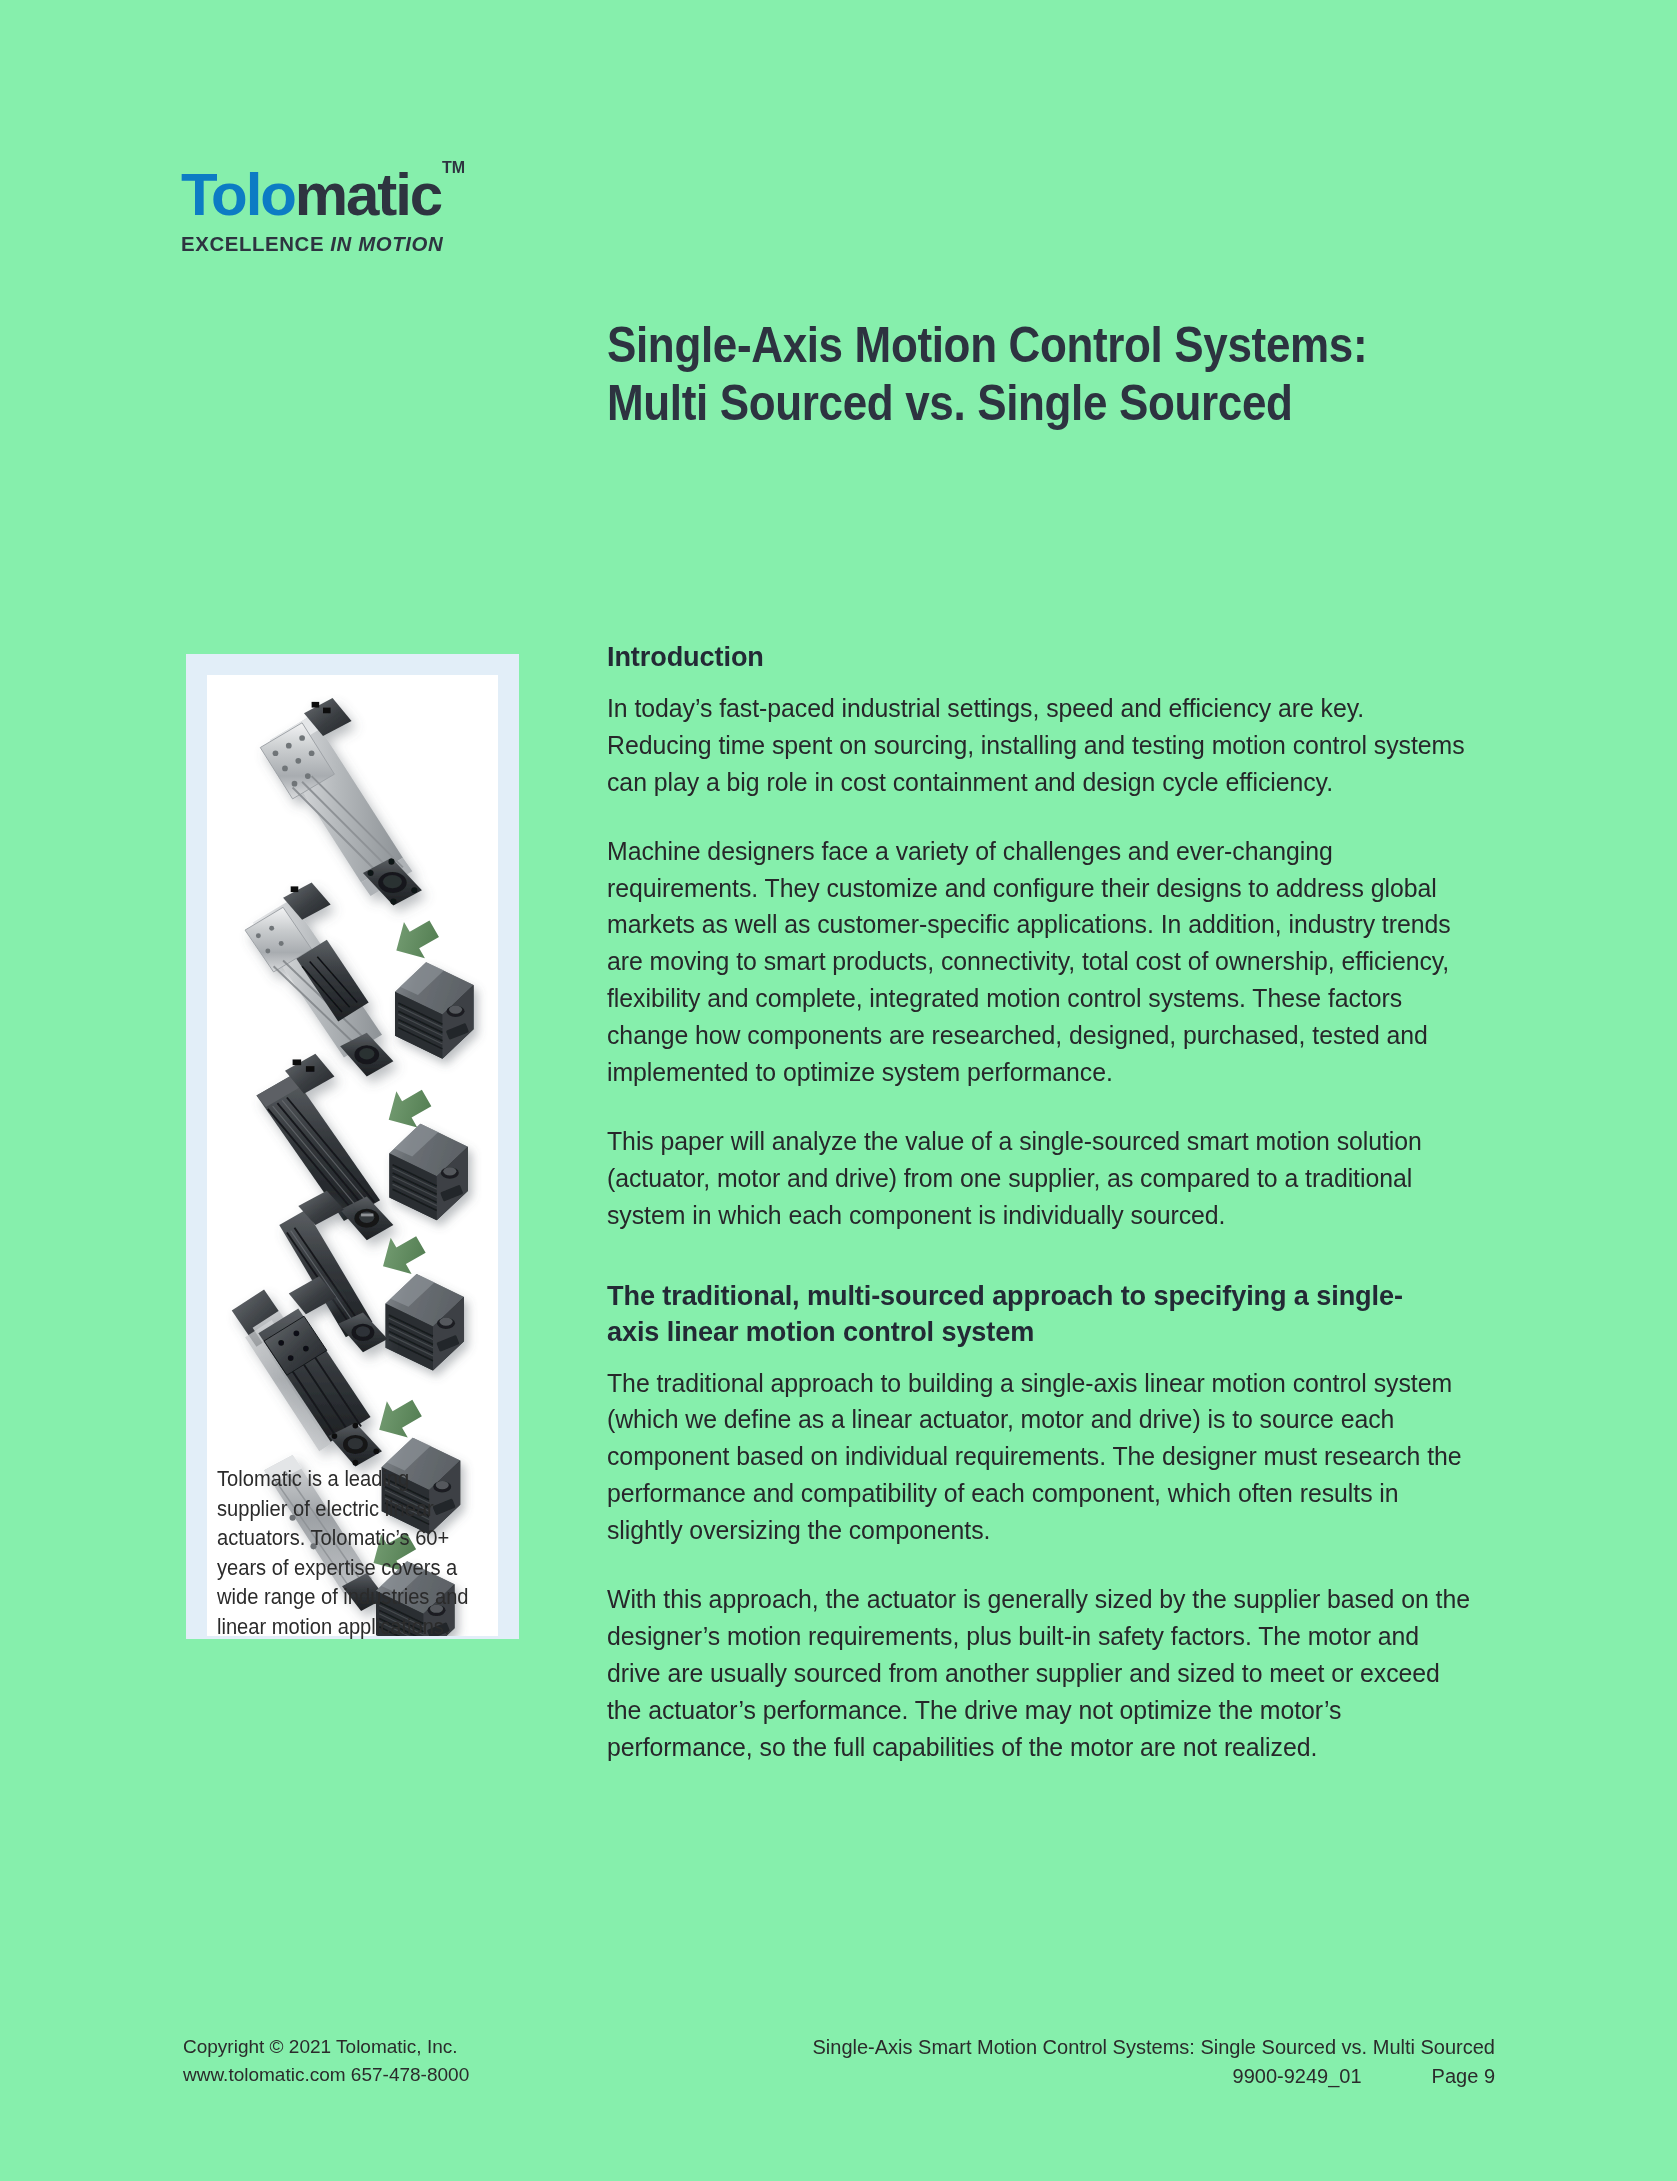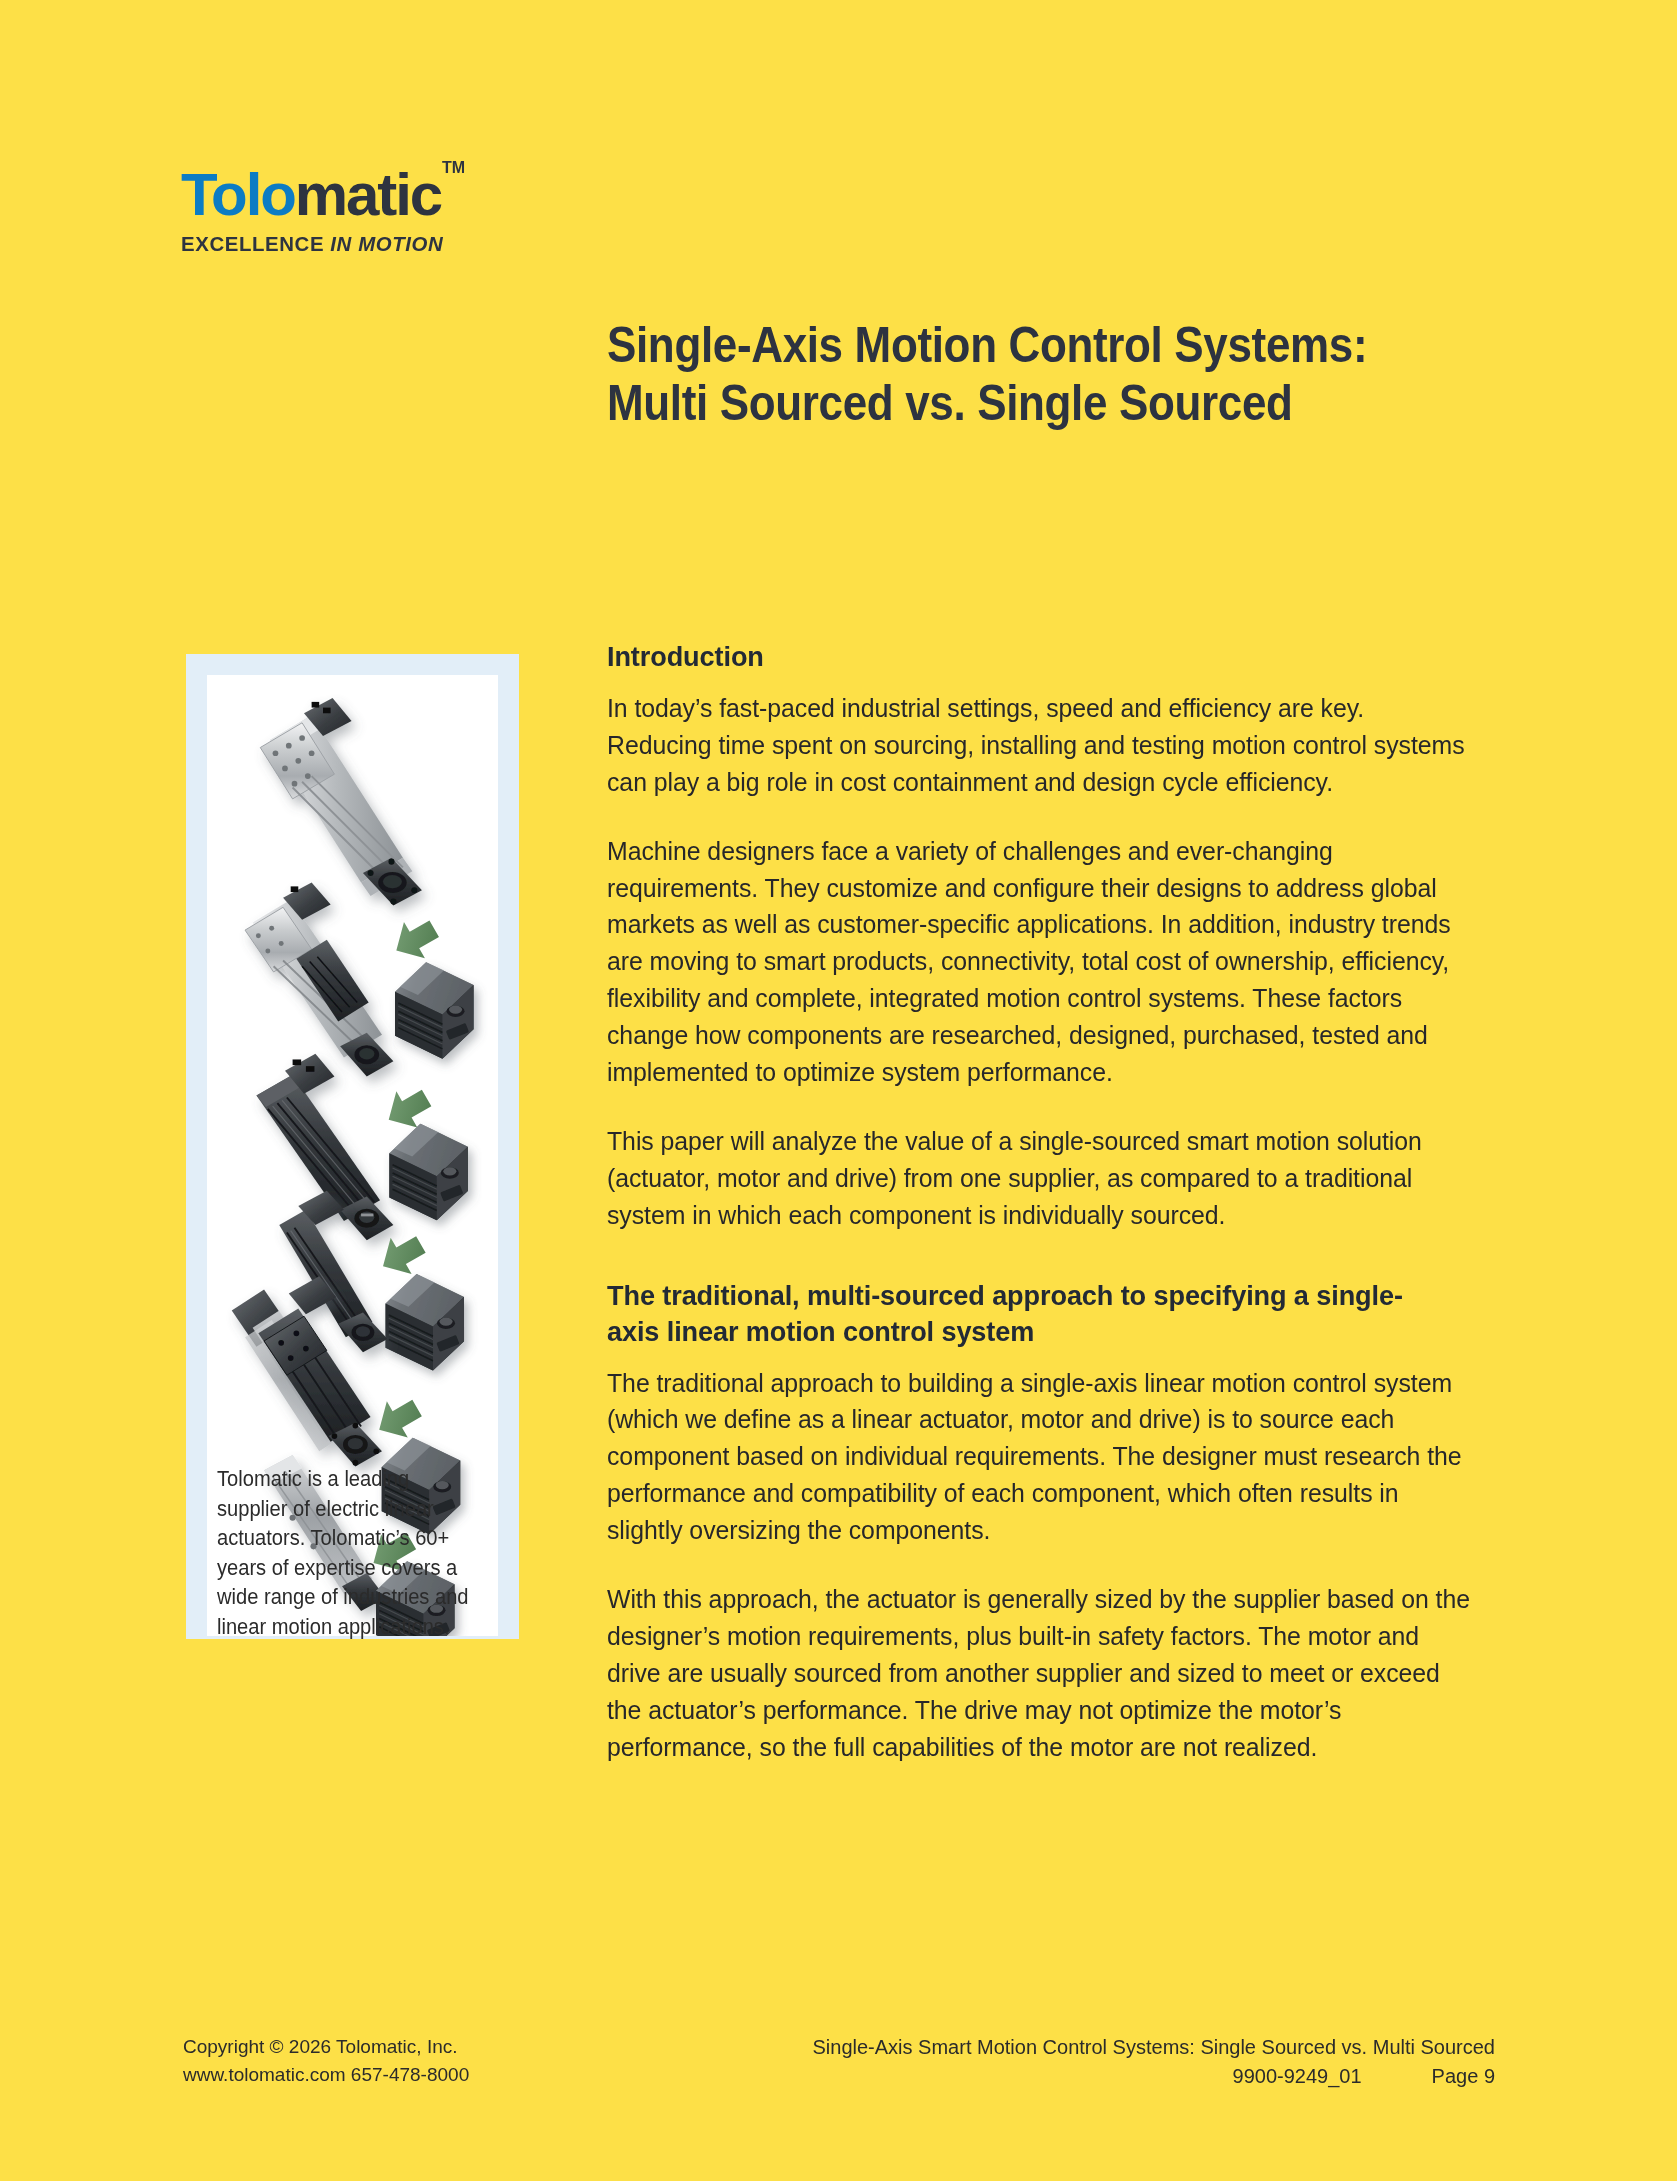--- a/index.html
+++ b/index.html
@@ -11,21 +11,21 @@
   body {
     width: 1678px;
     height: 2182px;
     position: relative;
     font-family: "Liberation Sans", sans-serif;
     -webkit-font-smoothing: antialiased;
   }
   .page {
     position: absolute;
     inset: 0;
-    background: #fde047;
+    background: #86efac;
     overflow: hidden;
   }
 
   
   .logo-block {
     position: absolute;
     left: 181px;
     top: 166px;
     width: 342px;
   }
@@ -462,21 +462,21 @@
     <h2 class="sec-head">Introduction</h2>
     <p class="body">In today’s fast-paced industrial settings, speed and efficiency are key. Reducing time spent on sourcing, installing and testing motion control systems can play a big role in cost containment and design cycle efficiency.</p>
     <p class="body">Machine designers face a variety of challenges and ever-changing requirements. They customize and configure their designs to address global markets as well as customer-specific applications. In addition, industry trends are moving to smart products, connectivity, total cost of ownership, efficiency, flexibility and complete, integrated motion control systems. These factors change how components are researched, designed, purchased, tested and implemented to optimize system performance.</p>
     <p class="body tight">This paper will analyze the value of a single-sourced smart motion solution (actuator, motor and drive) from one supplier, as compared to a traditional system in which each component is individually sourced.</p>
     <h2 class="sec-head spaced">The traditional, multi-sourced approach to specifying a single-axis linear motion control system</h2>
     <p class="body">The traditional approach to building a single-axis linear motion control system (which we define as a linear actuator, motor and drive) is to source each component based on individual requirements. The designer must research the performance and compatibility of each component, which often results in slightly oversizing the components.</p>
     <p class="body">With this approach, the actuator is generally sized by the supplier based on the designer’s motion requirements, plus built-in safety factors. The motor and drive are usually sourced from another supplier and sized to meet or exceed the actuator’s performance. The drive may not optimize the motor’s performance, so the full capabilities of the motor are not realized.</p>
   </div>
 
   <div class="footer-left">
-    <div>Copyright © 2026 Tolomatic, Inc.</div>
+    <div>Copyright © 2021 Tolomatic, Inc.</div>
     <div>www.tolomatic.com 657-478-8000</div>
   </div>
   <div class="footer-right">
     <div>Single-Axis Smart Motion Control Systems: Single Sourced vs. Multi Sourced</div>
     <div class="line2"><span class="docnum">9900-9249_01</span><span>Page 9</span></div>
   </div>
 
 </div>
 
 

